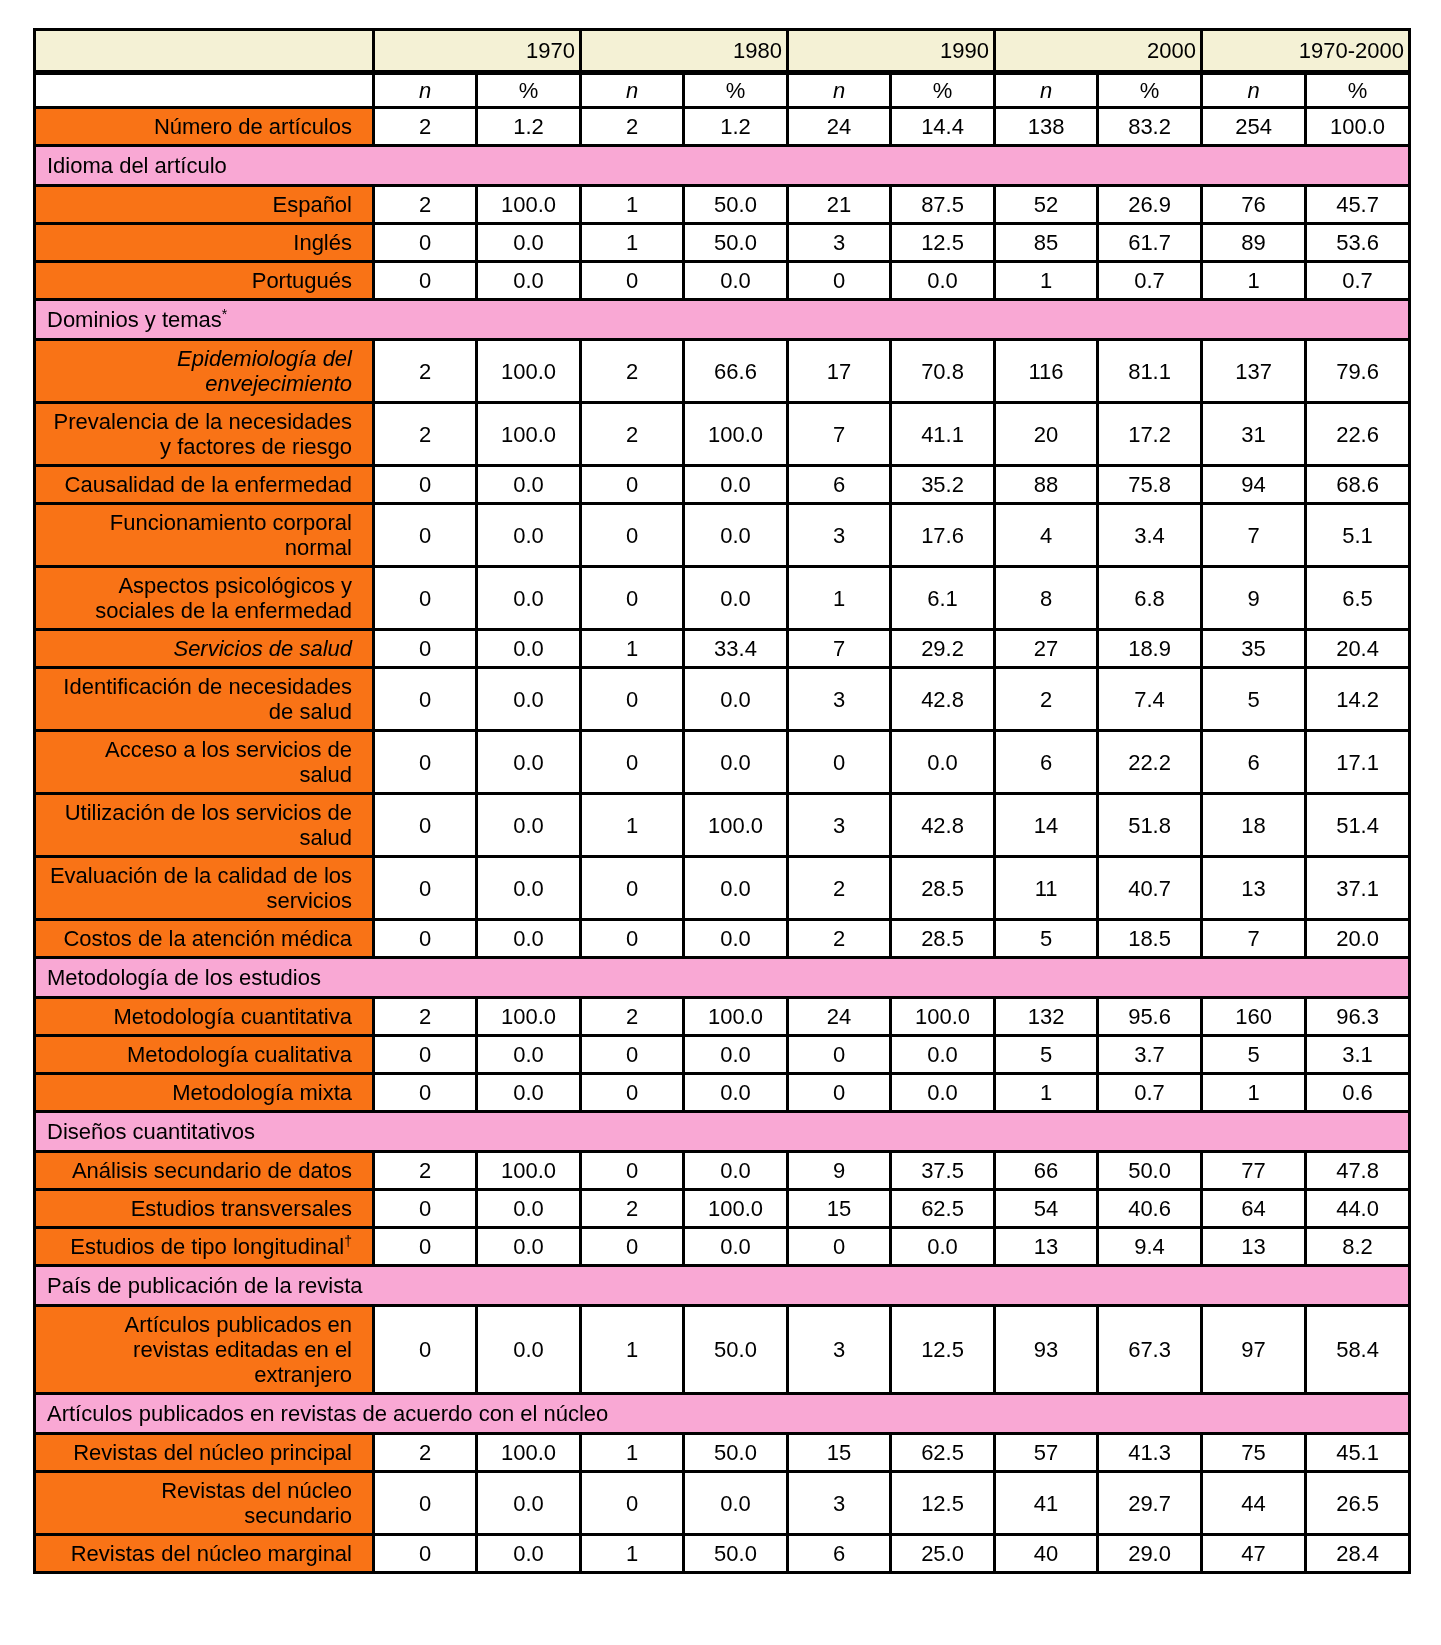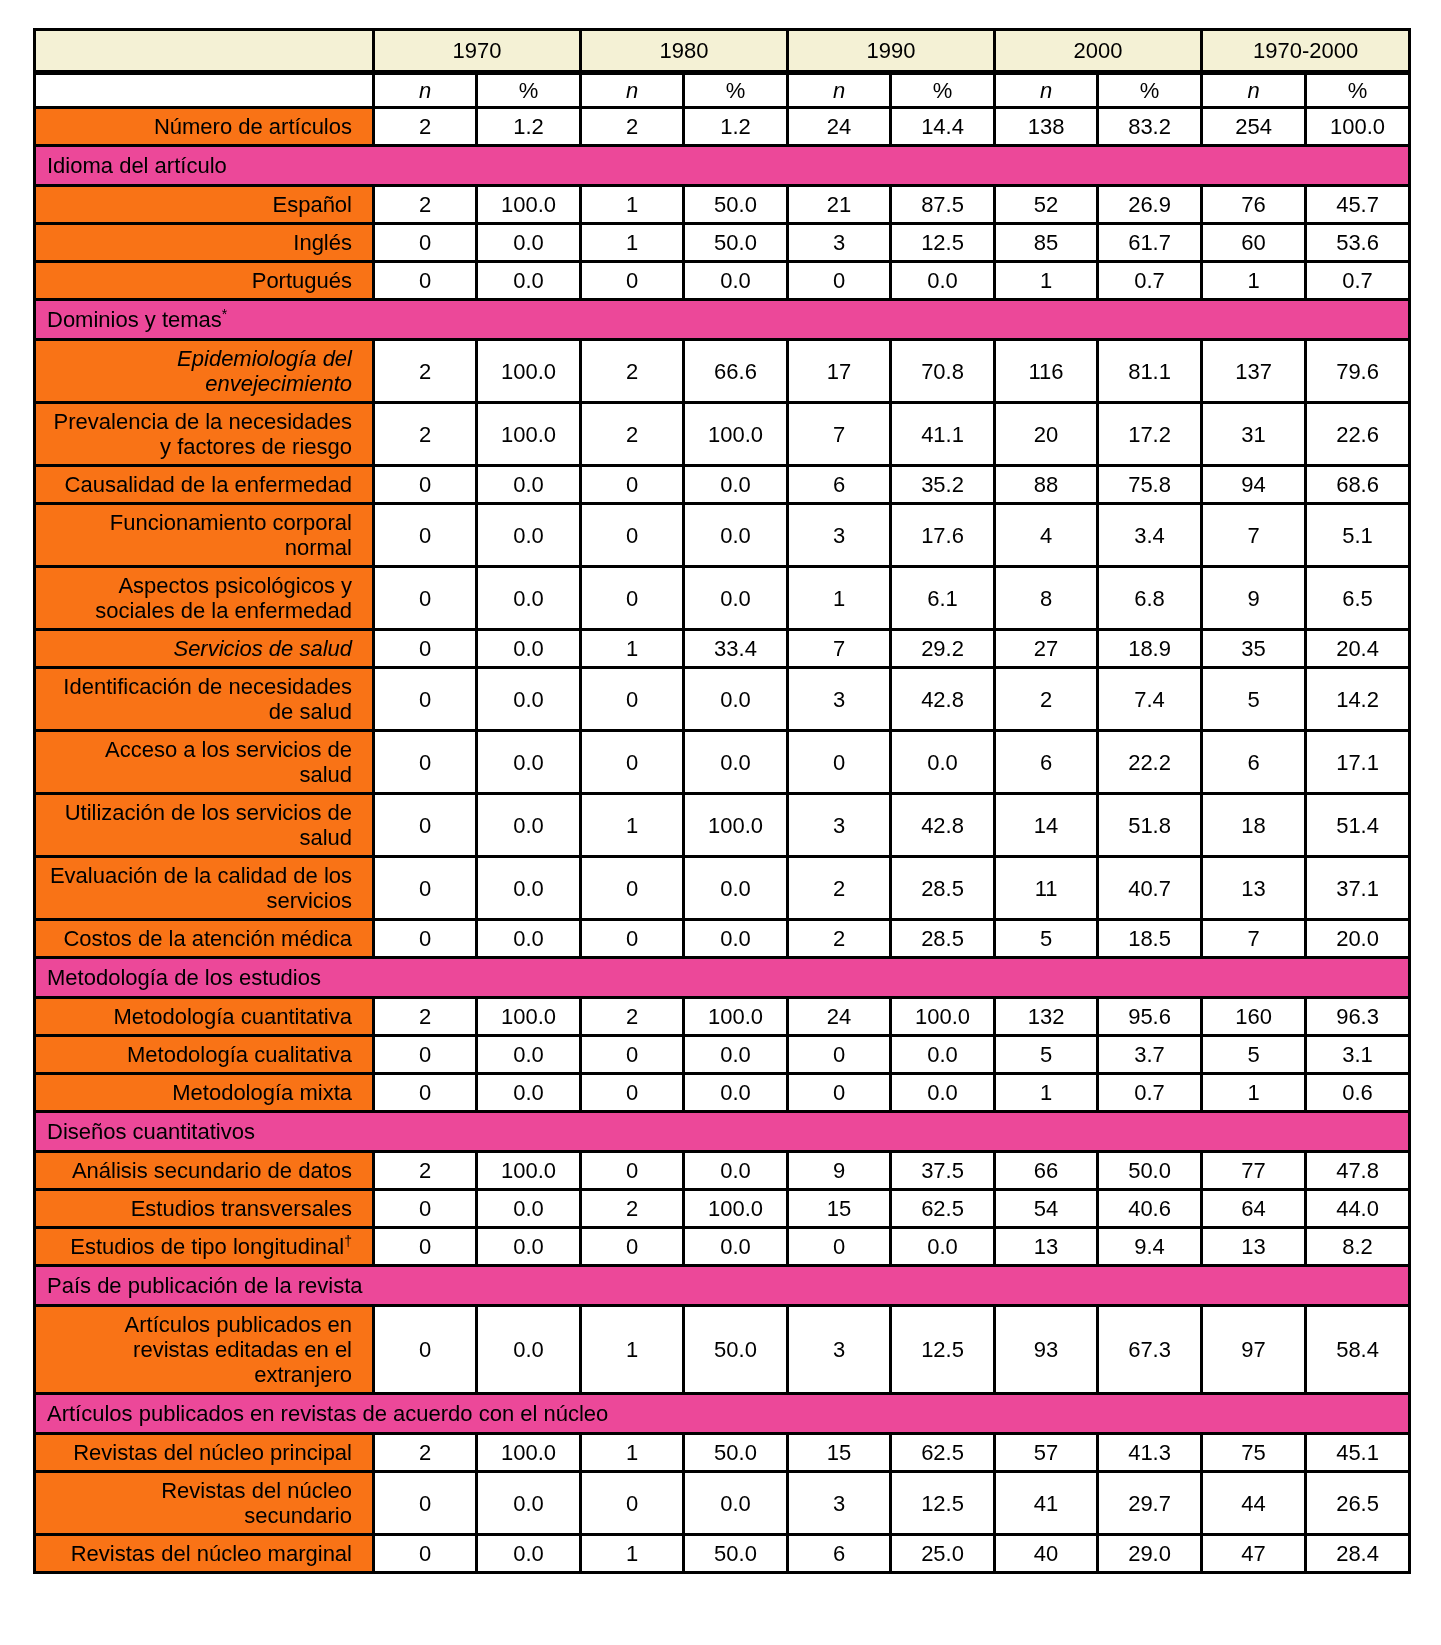--- a/index.html
+++ b/index.html
@@ -29,21 +29,21 @@
     color: #000000;
     font-size: 22px;
     line-height: 25px;
     vertical-align: middle;
     overflow: hidden;
   }
   
   tr.years-row th {
     background: #f4f1d5;
     font-weight: normal;
-    text-align: center;
+    text-align: right;
     padding: 7px 4px;
     border-bottom-width: 5px;
   }
   
   tr.sub-row th {
     background: #ffffff;
     font-weight: normal;
     text-align: center;
     padding: 3px 4px;
   }
@@ -63,21 +63,21 @@
   td.label-cell {
     text-align: right;
     padding: 5px 20px 5px 13px;
     background: #f97316;
   }
   td.label-cell.italic span {
     font-style: italic;
   }
   
   td.section-cell {
-    background: #ec4899;
+    background: #f9a8d4;
     text-align: left;
     padding: 6px 20px 6px 11px;
   }
   sup.marker {
     font-size: 14px;
     line-height: 0;
   }
 </style>
 </head>
 <body>
@@ -153,21 +153,21 @@
         <tr>
           <td class="label-cell"><span>Inglés</span></td>
           <td class="val n-col">0</td>
           <td class="val pct-col">0.0</td>
           <td class="val n-col">1</td>
           <td class="val pct-col">50.0</td>
           <td class="val n-col">3</td>
           <td class="val pct-col">12.5</td>
           <td class="val n-col">85</td>
           <td class="val pct-col">61.7</td>
-          <td class="val n-col">60</td>
+          <td class="val n-col">89</td>
           <td class="val pct-col">53.6</td>
         </tr>
         <tr>
           <td class="label-cell"><span>Portugués</span></td>
           <td class="val n-col">0</td>
           <td class="val pct-col">0.0</td>
           <td class="val n-col">0</td>
           <td class="val pct-col">0.0</td>
           <td class="val n-col">0</td>
           <td class="val pct-col">0.0</td>

